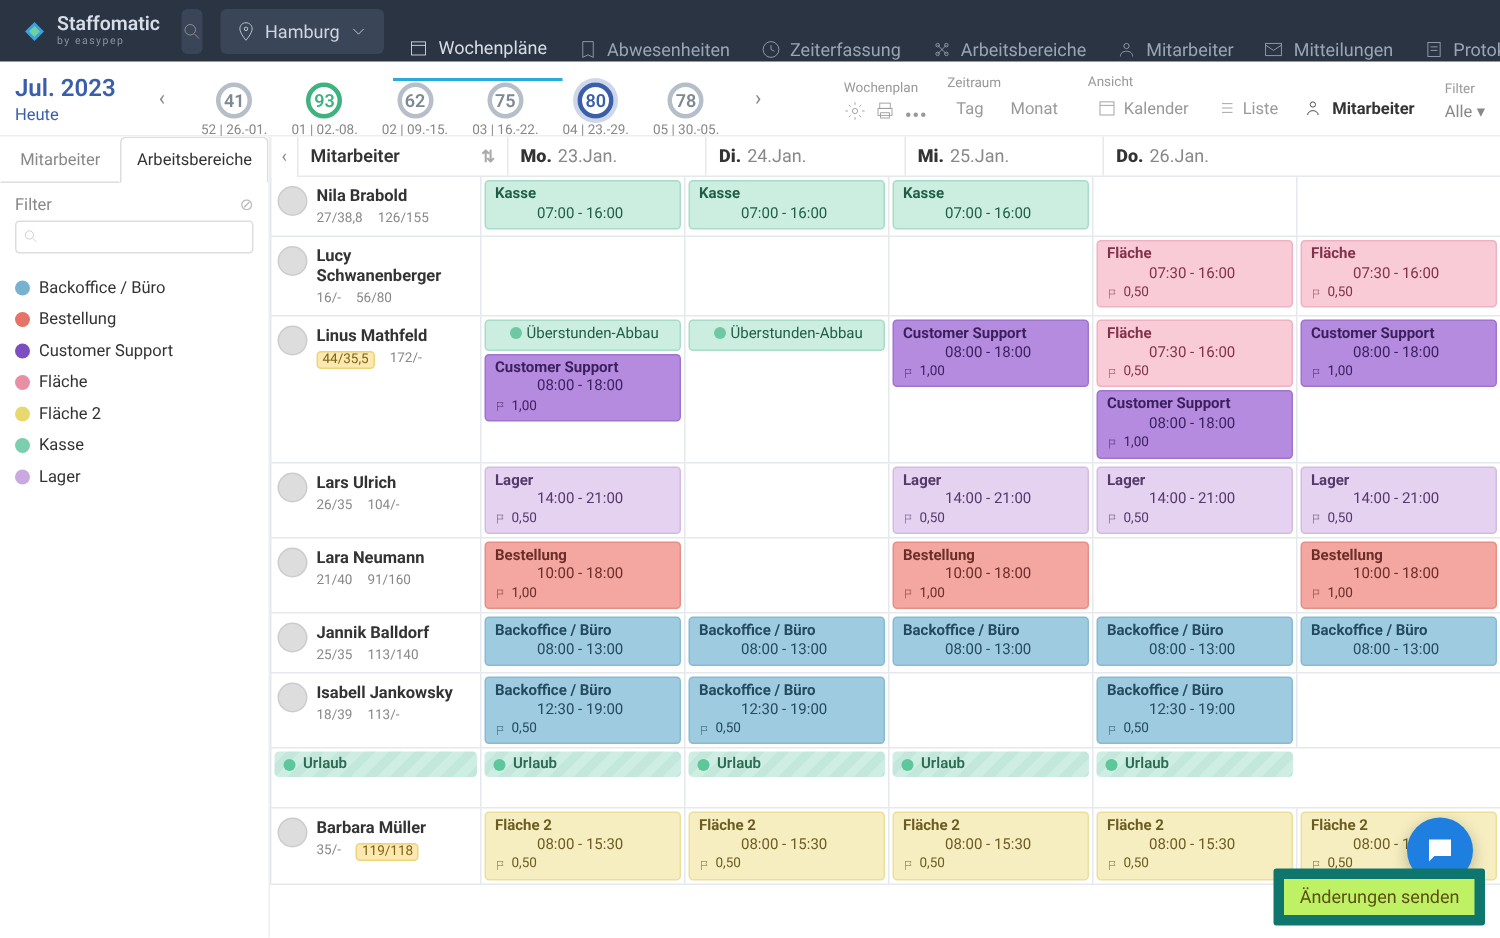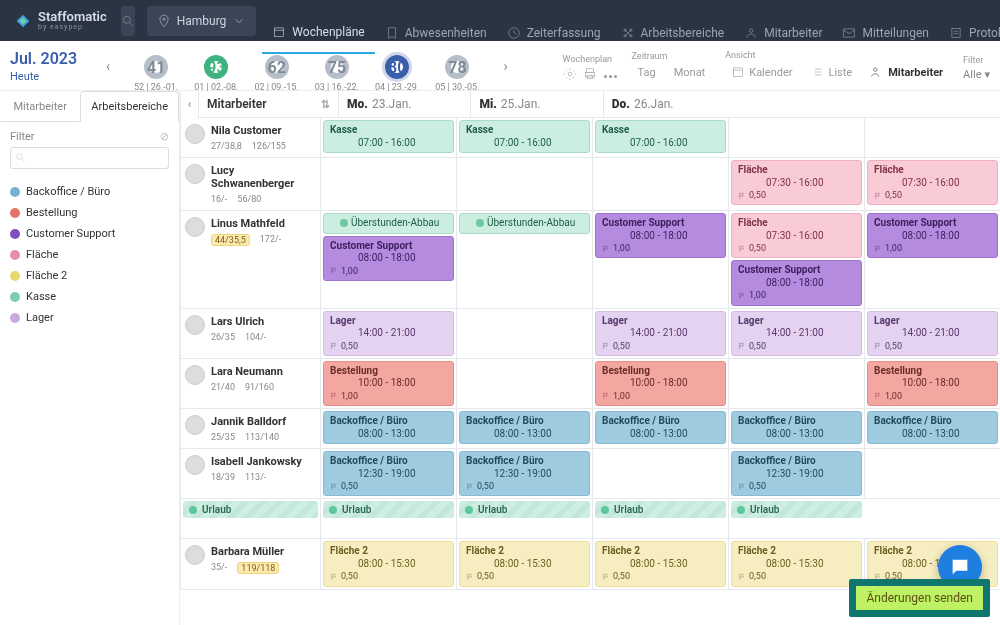--- a/index.html
+++ b/index.html
@@ -19,21 +19,21 @@
 .top-icon-btn { width: 36px; height: 41px; display: flex; align-items: center; justify-content: center; cursor: pointer; color: #9aa5b5; }
 .top-icon-btn.search { background: #3a4558; border-radius: 4px; height: 30px; width: 30px; margin: 0 6px; }
 
 
 .subbar { height: 50px; display: flex; align-items: center; padding: 0 10px; gap: 8px; border-bottom: 1px solid #eee; font-size: 11px; color: #666; }
 .month-title { font-size: 16px; font-weight: 600; color: #3a5eaa; }
 .today-link { font-size: 11px; color: #3a5eaa; cursor: pointer; }
 .month-block { display: flex; flex-direction: column; align-items: flex-start; gap: 2px; min-width: 80px; }
 .nav-arrow { width: 20px; height: 20px; display: flex; align-items: center; justify-content: center; color: #888; cursor: pointer; font-size: 14px; }
 .week-chip { display: flex; flex-direction: column; align-items: center; gap: 3px; padding: 0 8px; cursor: pointer; }
-.week-circle { width: 24px; height: 24px; border-radius: 50%; border: 6px solid #4d7c0f; display: flex; align-items: center; justify-content: center; font-size: 16px; color: #666; font-weight: 600; margin-top: 16px; }
+.week-circle { width: 24px; height: 24px; border-radius: 50%; border: 3px solid #4d7c0f; display: flex; align-items: center; justify-content: center; font-size: 12px; color: #666; font-weight: 600; margin-top: 16px; }
 .week-chip.active .week-circle { border-color: #3a5eaa; box-shadow: 0 0 0 3px rgba(58,94,170,0.25), inset 0 0 0 2px #fff; color: #3a5eaa; }
 .week-chip.good .week-circle { border-color: #3eb27f; color: #3eb27f; }
 .week-chip.neutral .week-circle { border-color: #b5bec9; color: #7d8893; }
 .week-label { font-size: 9px; color: #888; white-space: nowrap; }
 .subbar-right { margin-left: auto; display: flex; align-items: flex-end; gap: 14px; }
 .rgroup { display: flex; flex-direction: column; gap: 3px; }
 .rgroup-title { font-size: 9px; color: #999; }
 .rgroup-row { display: flex; align-items: center; gap: 6px; font-size: 11px; color: #888; }
 .view-btn { padding: 2px 6px; cursor: pointer; color: #999; display: flex; align-items: center; gap: 4px; }
 .view-btn.active { color: #333; font-weight: 700; }
@@ -333,35 +333,39 @@
       <div class="sched-head" id="sched-head" style="flex:1;">
           <div class="sched-head-cell">
             <span>Mitarbeiter</span>
             <span class="sort-ic">⇅</span>
           </div>
           <div class="sched-head-cell">
             <b>Mo.</b> 
             <span class="weak">23.Jan.</span>
           </div>
           <div class="sched-head-cell">
+            <b>Di.</b> 
+            <span class="weak">24.Jan.</span>
+          </div>
+          <div class="sched-head-cell">
             <b>Mi.</b> 
             <span class="weak">25.Jan.</span>
           </div>
           <div class="sched-head-cell">
             <b>Do.</b> 
             <span class="weak">26.Jan.</span>
           </div>
         </div>
     </div>
     <div class="sched-body" id="sched-body">
         <div class="row">
           <div class="emp-cell">
             <div class="av"></div>
             <div>
-              <div class="emp-name">Nila Customer</div>
+              <div class="emp-name">Nila Brabold</div>
               <div class="emp-stats">
                 <span>27/38,8</span>
                 <span>126/155</span>
               </div>
             </div>
           </div>
           <div class="day-cell">
             <div class="shift c-kasse">
               <div class="title">Kasse</div>
               <div class="time">07:00 - 16:00</div>

